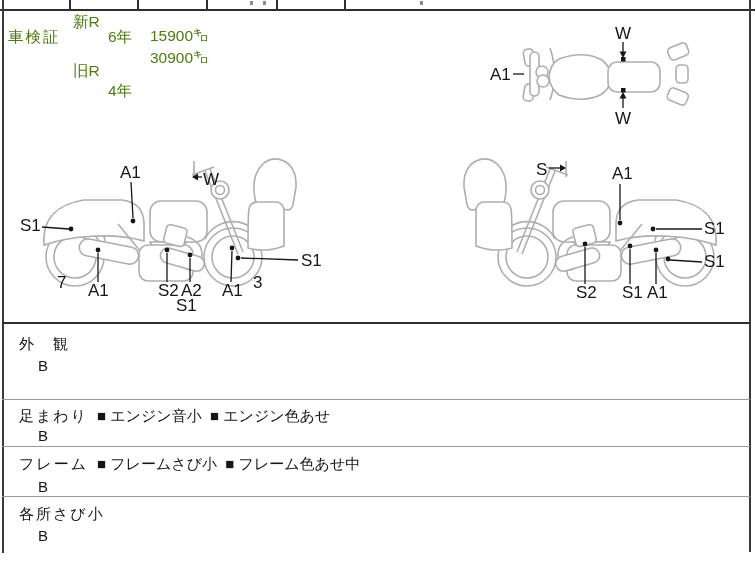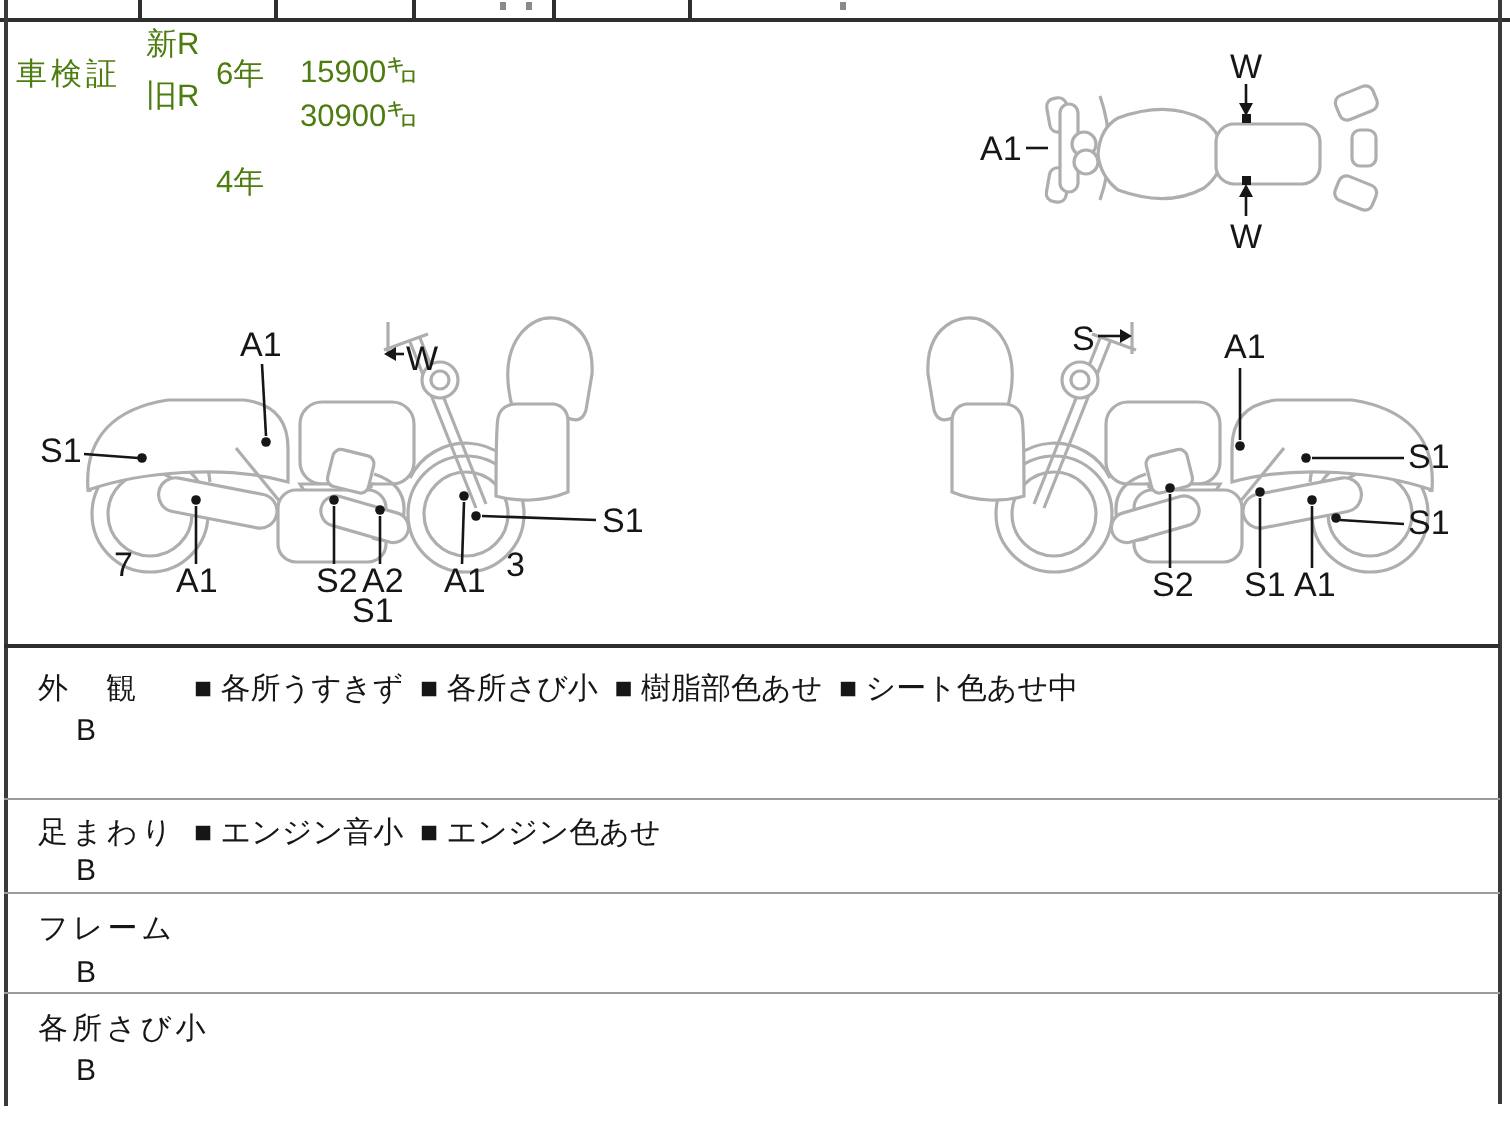--- a/index.html
+++ b/index.html
@@ -19,21 +19,21 @@
   .top-row .vdiv{position:absolute;top:0;width:2px;height:10px;background:var(--frame-dark);}
   .top-row .hline{position:absolute;left:0;top:9px;width:755px;height:2px;background:var(--frame-dark);}
   .remnant{position:absolute;top:1px;width:3px;height:4px;background:#8a8a8a;}
   
   .b-left{position:absolute;left:2px;top:0;width:2px;height:553px;background:#3a3a3a;}
   .b-right{position:absolute;left:749px;top:0;width:2px;height:552px;background:#3a3a3a;}
   
   .shaken span{position:absolute;font-size:15.5px;white-space:pre;color:#4d7c0f;}
   .sk-label{left:8px;top:27px;letter-spacing:2px;}
   .sk-r00{left:73px;top:12px;} .sk-r01{left:108px;top:27px;} .sk-r02{left:150px;top:27px;}
-  .sk-r10{left:73px;top:38px;} .sk-r11{left:108px;top:49px;margin-top:32px;} .sk-r12{left:150px;top:49px;}
+  .sk-r10{left:73px;top:61px;} .sk-r11{left:108px;top:49px;margin-top:32px;} .sk-r12{left:150px;top:49px;}
   
   svg{position:absolute;overflow:visible;}
   .svg-top{left:462px;top:20px;}
   .svg-sides{left:0;top:148px;}
   svg .sk{stroke:var(--sketch);stroke-width:1.6;fill:none;}
   svg .skf{stroke:var(--sketch);stroke-width:1.6;fill:#fff;}
   svg .ld{stroke:var(--ink);stroke-width:1.3;fill:none;}
   svg .dot{fill:var(--ink);stroke:none;}
   svg .ah{fill:var(--ink);stroke:none;}
   svg .sq{fill:var(--ink);stroke:none;}
@@ -189,30 +189,30 @@
       <text x="647" y="150">A1</text>
       <path class="ld" d="M656,136 L656,105"></path>
         <circle class="dot" cx="656" cy="102" r="2.4"></circle>
     </g>
   </svg>
 
   <div class="insp">
     <div class="irow first" style="height:75px">
       <span class="cat" style="top:11px">外　観</span>
       <span class="grade" style="top:33px">B</span>
-      <span class="notes" style="top:11px">■ 各所うすきず  ■ 各所さび小  ■ 樹脂部色あせ  ■ シート色あせ中</span>
     </div>
     <div class="irow" style="height:46px">
       <span class="cat" style="top:7px">足まわり</span>
       <span class="grade" style="top:27px">B</span>
       <span class="notes" style="top:7px">■ エンジン音小  ■ エンジン色あせ</span>
     </div>
     <div class="irow" style="height:49px">
       <span class="cat" style="top:8px">フレーム</span>
       <span class="grade" style="top:31px">B</span>
+      <span class="notes" style="top:8px">■ フレームさび小  ■ フレーム色あせ中</span>
     </div>
     <div class="irow" style="height:66px">
       <span class="cat" style="top:8px">各所さび小</span>
       <span class="grade" style="top:30px">B</span>
       <span class="notes" style="top:8px"></span>
     </div>
   </div>
 
 </div>
 

